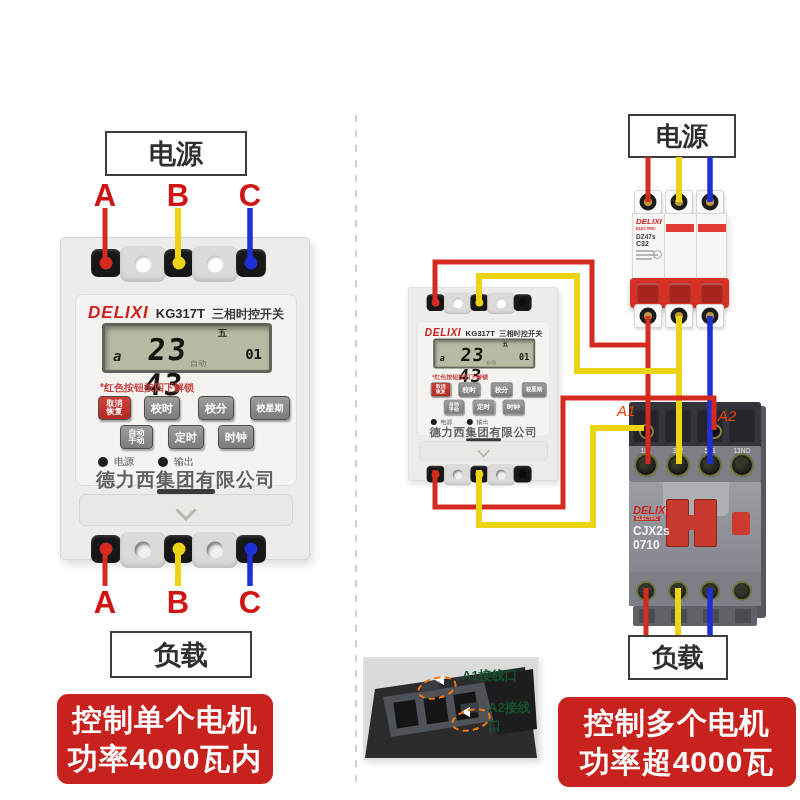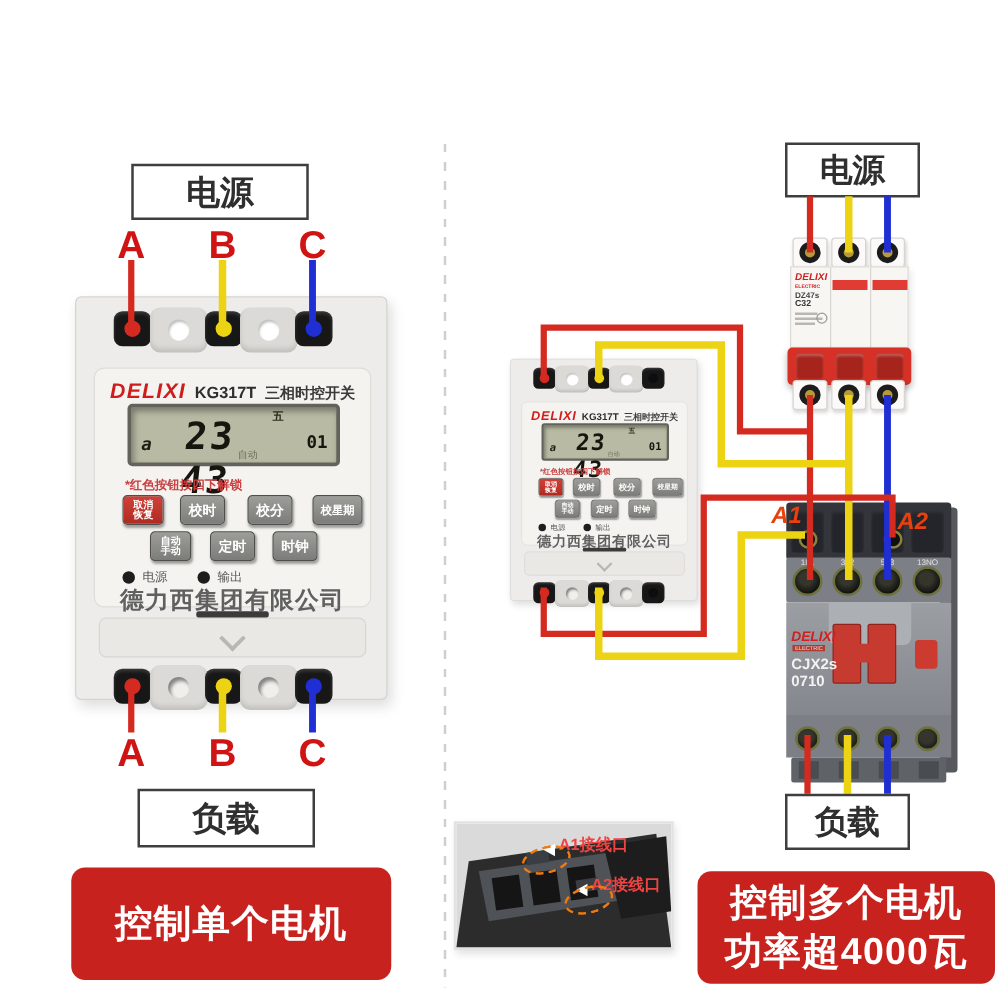--- a/index.html
+++ b/index.html
@@ -123,27 +123,27 @@
   .ct-redtab{position:absolute;top:17px;width:23px;height:48px;background:#c63a30;border:1px solid #8f241c;border-radius:2px;}
   .ct-redmid{position:absolute;left:57px;top:33px;width:20px;height:15px;background:#c63a30;}
   .ct-redsq{position:absolute;left:103px;top:30px;width:18px;height:23px;background:#cc3a30;border-radius:3px;}
   .ct-brand{position:absolute;left:4px;top:22px;font-size:11px;font-weight:900;color:#d21f1f;font-style:italic;}
   .ct-sub{position:absolute;left:5px;top:34px;font-size:4.5px;color:#e0dede;background:#b03a30;padding:0 2px;}
   .ct-model{position:absolute;left:4px;top:42px;font-size:12px;font-weight:800;color:#f2f2f2;}
   .ct-code{position:absolute;left:4px;top:56px;font-size:12px;font-weight:800;color:#f2f2f2;}
   .ct-botrow{position:absolute;left:0;top:172px;width:132px;height:34px;background:#7c7f85;}
   .ct-base{position:absolute;left:4px;top:206px;width:124px;height:20px;background:#5f6267;border-radius:2px;}
   .ct-foot{position:absolute;top:3px;width:16px;height:14px;background:#494c50;}
-  .coil-label{position:absolute;font-size:19px;font-weight:700;color:#e8400e;font-style:italic;}
+  .coil-label{position:absolute;font-size:15px;font-weight:400;color:#e8400e;font-style:italic;}
 
   
   .inset{position:absolute;left:363px;top:657px;width:176px;height:103px;background:#fdfdfd;
          border:2px solid #e2e2e2;box-shadow:2px 3px 6px rgba(0,0,0,.12);}
   .inset svg{position:absolute;left:0;top:0;}
-  .inset-lbl{position:absolute;font-size:13px;font-weight:800;color:#ef4444;}
+  .inset-lbl{position:absolute;font-size:13px;font-weight:800;color:#14532d;margin-left:15px;}
   .ellipse{position:absolute;border:2px dashed #ef7a10;border-radius:50%;transform:rotate(-14deg);}
   .ins-arrow{position:absolute;width:0;height:0;border-top:5px solid transparent;border-bottom:5px solid transparent;
              border-right:9px solid #fff;}
 
   .wires{position:absolute;left:0;top:0;pointer-events:none;}
 </style>
 </head>
 <body>
 
 <div class="canvas">
@@ -235,22 +235,23 @@
   </div>
 
   <span class="phase" style="left:105px;top:585px;">A</span>
   <span class="phase" style="left:178px;top:585px;">B</span>
   <span class="phase" style="left:250px;top:585px;">C</span>
 
   <div class="labelbox" style="left:110px;top:631px;width:142px;height:47px;font-size:27px;">
     <span>负载</span>
   </div>
 
-  <div class="cta" style="left:57px;top:694px;width:256px;height:90px;">
+  <div class="cta" style="left:57px;top:694px;width:216px;height:90px;">
     <span>控制单个电机</span>
+    <span>功率4000瓦内</span>
   </div>
 
   <div class="labelbox" style="left:628px;top:114px;width:108px;height:44px;font-size:26px;">
     <span>电源</span>
   </div>
 
   <div class="breaker">
     <span class="bk-cap" style="left:2px;top:0;">
         <i class="rec"></i>
         <i class="scr"></i>

